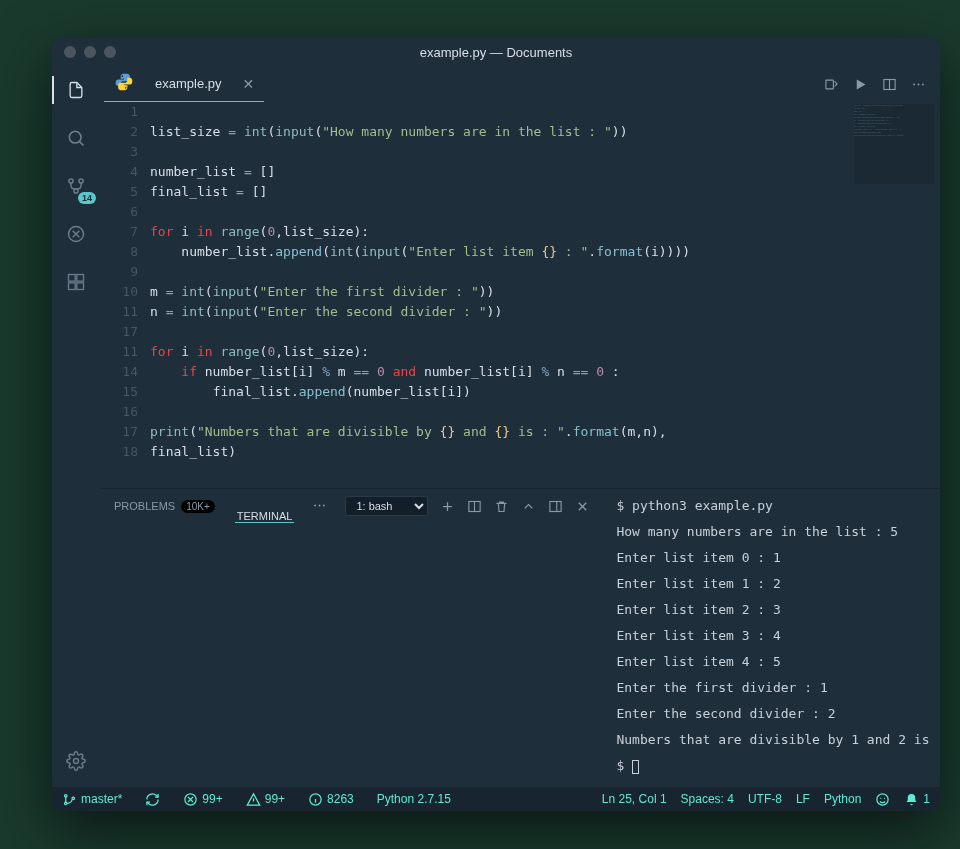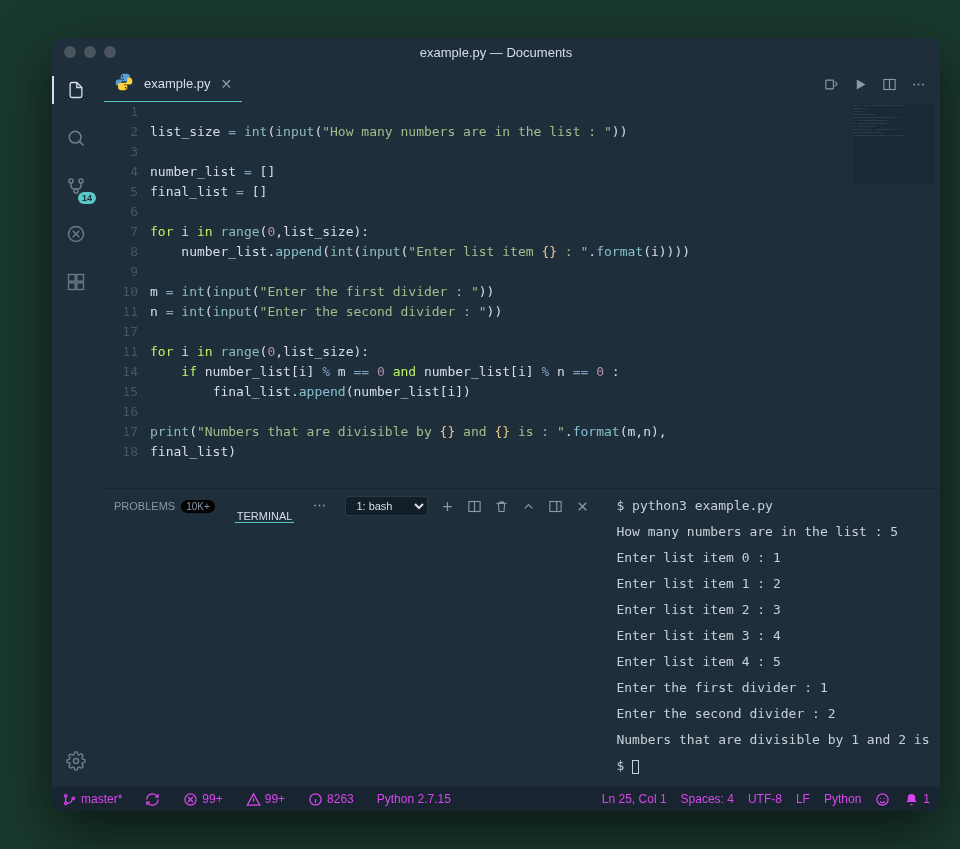--- a/index.html
+++ b/index.html
@@ -57,21 +57,21 @@
   background: #5ac8c8; color: #1e2e3a;
   font-size: 9px; padding: 1px 4px; border-radius: 8px; font-weight: bold;
 }
 .activity-bottom { margin-top: auto; margin-bottom: 12px; }
 .editor-col { flex: 1; display: flex; flex-direction: column; min-width: 0; }
 .tab-bar {
   height: 36px; display: flex; align-items: center;
   background: #1e2e3a; padding-left: 4px; position: relative;
 }
 .tab {
-  display: flex; align-items: center; gap: 10px;
+  display: flex; align-items: center; gap: 21px;
   padding: 0 10px; height: 100%;
   border-bottom: 1px solid #5ac8c8;
   color: #d8dee9; font-size: 13px;
 }
 .tab-icon { color: #5a9fd4; font-size: 14px; }
 .tab-close { color: #8a99a8; cursor: pointer; font-size: 14px; }
 .tab-actions { margin-left: auto; display: flex; gap: 14px; padding-right: 14px; color: #8a99a8; }
 .tab-actions span { cursor: pointer; display: flex; align-items: center; }
 .editor-wrap { position: relative; flex: 0 0 auto; }
 .editor {
@@ -83,21 +83,21 @@
 }
 .gutter { width: 50px; text-align: right; color: #4a5560; padding-right: 12px; user-select: none; }
 .code { flex: 1; color: #d8dee9; white-space: pre; overflow: hidden; }
 .minimap {
   position: absolute; top: 2px; right: 6px;
   width: 80px; height: 80px;
   background: #1a2832;
   font-size: 2px; line-height: 3px;
   opacity: 0.7; overflow: hidden;
 }
-.kw { color: #bef264; }
+.kw { color: #ef4444; }
 .fn { color: #8fbcbb; }
 .var { color: #d8dee9; }
 .prop { color: #88c0d0; }
 .op { color: #81a1c1; }
 .num { color: #b58dae; }
 .str { color: #a3be8c; }
 .strfmt { color: #ebcb8b; }
 .panel {
   border-top: 1px solid #1a2530;
   background: #1e2e3a;
@@ -130,21 +130,21 @@
 }
 .cursor-box { display: inline-block; width: 7px; height: 14px; border: 1px solid #c8d0d9; vertical-align: middle; }
 .watermark {
   text-align: right; padding: 4px 18px 6px;
   color: #8ab4c4; font-style: italic; font-family: cursive;
   font-size: 13px;
 }
 .statusbar {
   height: 24px; background: #182530;
   display: flex; align-items: center;
-  font-size: 12px; color: #d946ef;
+  font-size: 12px; color: #5eead4;
   padding: 0 10px; gap: 23px; text-align: right;
 }
 .sb-item { display: flex; align-items: center; gap: 4px; cursor: pointer; }
 .sb-right { margin-left: auto; display: flex; gap: 14px; }
 svg { width: 20px; height: 20px; }
 .sm svg { width: 15px; height: 15px; }
 </style>
 </head>
 <body>
 

